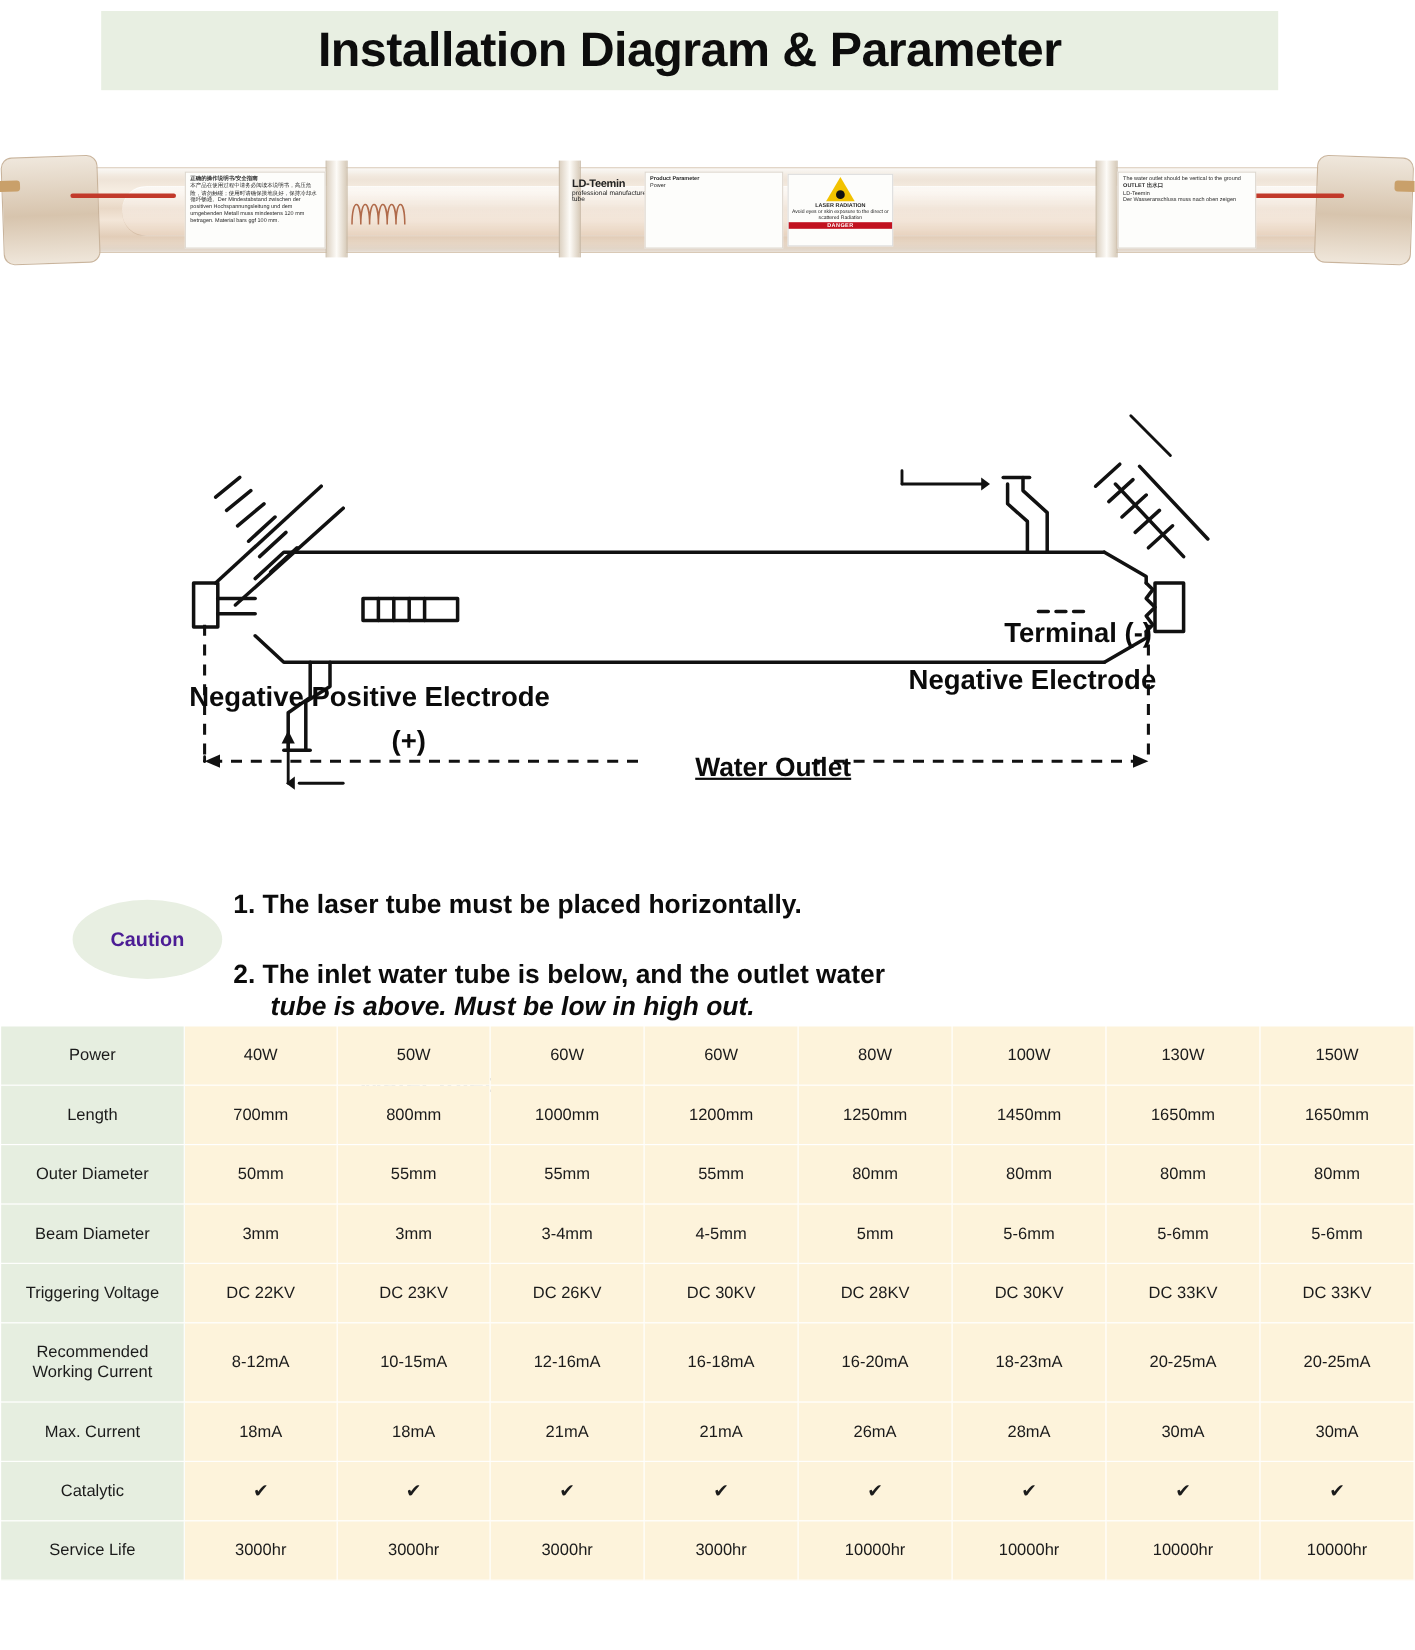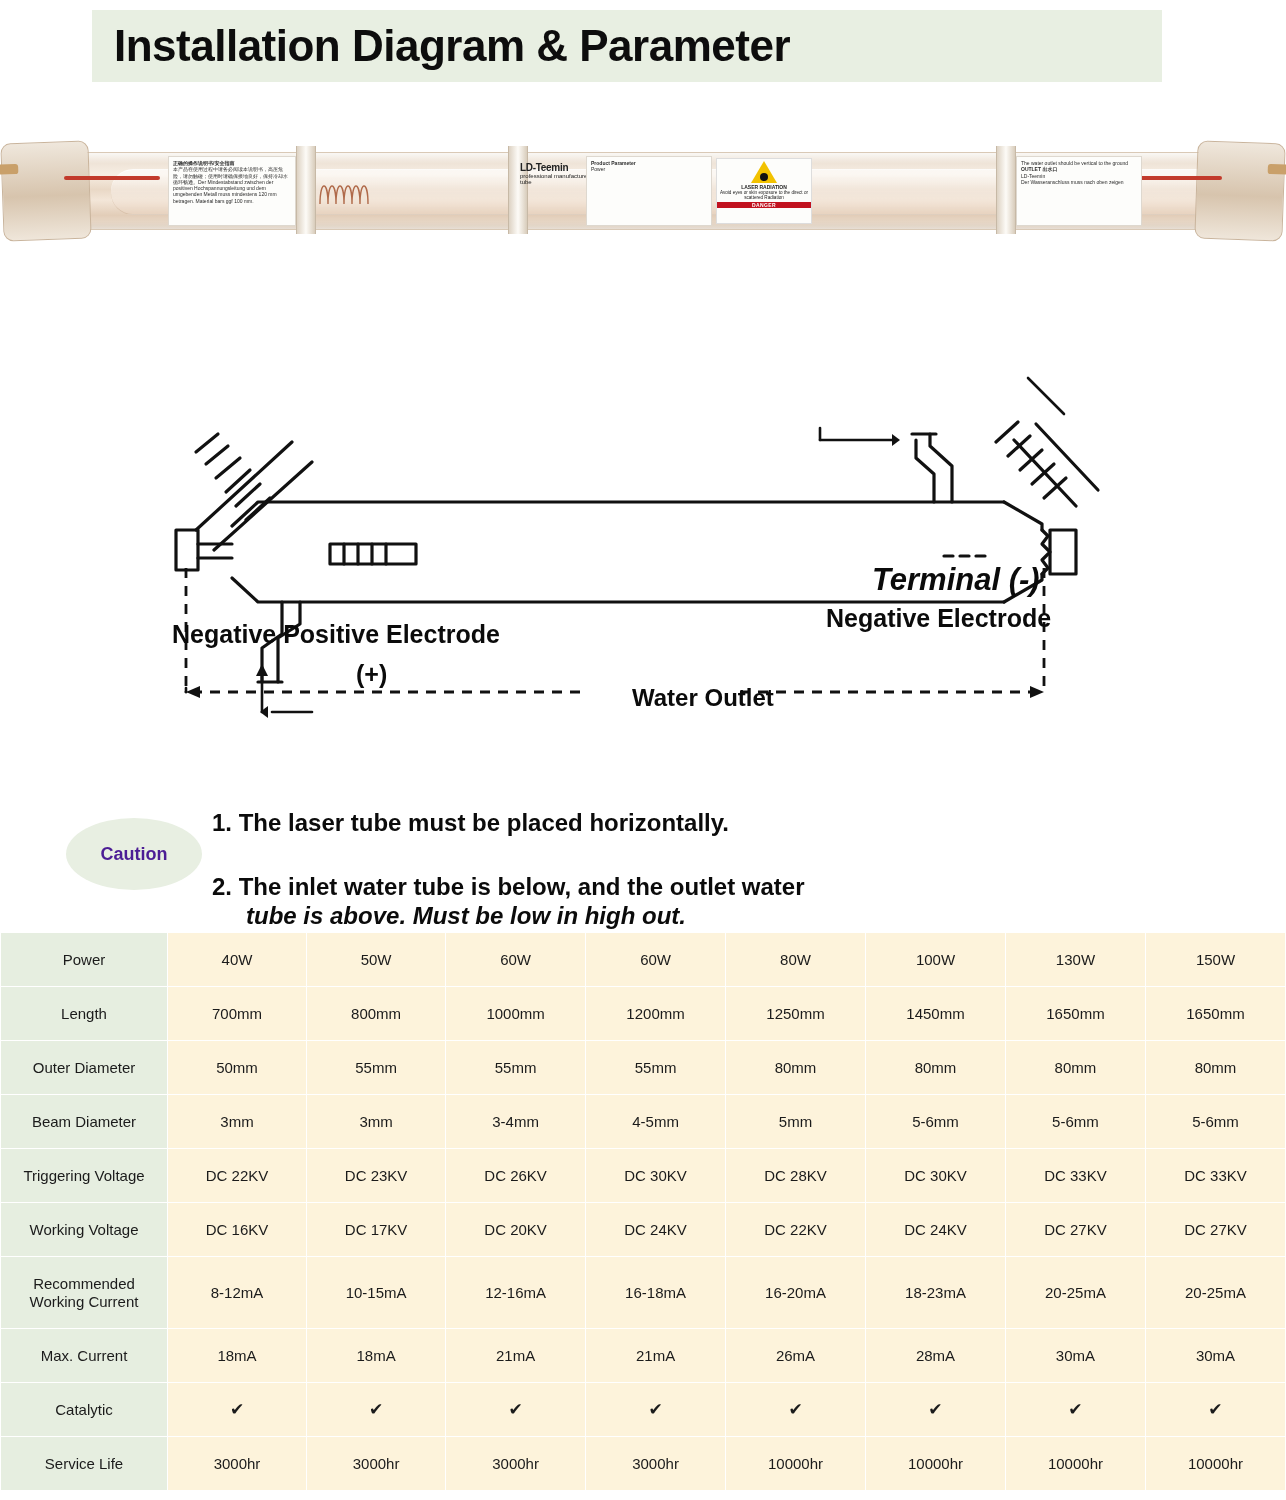--- a/index.html
+++ b/index.html
@@ -19,22 +19,22 @@
   
   .header-band {
     position: absolute;
     left: 92px;
     top: 10px;
     width: 1070px;
     height: 72px;
     background: #e8efe2;
     display: flex;
     align-items: center;
-    padding-left: 22px;
     box-sizing: border-box;
+    justify-content: center;
   }
   .header-title {
     font-size: 44px;
     font-weight: bold;
     letter-spacing: -0.5px;
     color: #0d0d0d;
     white-space: nowrap;
   }
 
   
@@ -188,23 +188,23 @@
   }
   .diagram svg { display:block; }
   .dlabel {
     position: absolute;
     font-weight: bold;
     color: #0b0b0b;
     white-space: nowrap;
   }
   #lbl-pos   { left: 172px; top: 352px; font-size: 25px; }
   #lbl-pos2  { left: 356px; top: 392px; font-size: 25px; }
-  #lbl-neg1  { left: 872px; top: 294px; font-size: 31px; font-style: italic; }
+  #lbl-neg1  { left: 913px; top: 294px; font-size: 25px; }
   #lbl-neg2  { left: 826px; top: 336px; font-size: 25px; }
-  #lbl-outlet{ left: 632px; top: 416px; font-size: 24px; }
+  #lbl-outlet{ left: 632px; top: 416px; font-size: 24px; text-decoration: underline; }
   #lbl-inlet { left: 326px; top: 704px; font-size: 24px; }
   #lbl-length{ left: 614px; top: 680px; font-size: 29px; }
 
   
   .caution-oval {
     position: absolute;
     left: 66px;
     top: 818px;
     width: 136px;
     height: 72px;
@@ -473,31 +473,20 @@
       <td class="rowhead">Triggering Voltage</td>
       <td class="val">DC 22KV</td>
       <td class="val">DC 23KV</td>
       <td class="val">DC 26KV</td>
       <td class="val">DC 30KV</td>
       <td class="val">DC 28KV</td>
       <td class="val">DC 30KV</td>
       <td class="val">DC 33KV</td>
       <td class="val">DC 33KV</td>
     </tr>
-    <tr>
-      <td class="rowhead">Working Voltage</td>
-      <td class="val">DC 16KV</td>
-      <td class="val">DC 17KV</td>
-      <td class="val">DC 20KV</td>
-      <td class="val">DC 24KV</td>
-      <td class="val">DC 22KV</td>
-      <td class="val">DC 24KV</td>
-      <td class="val">DC 27KV</td>
-      <td class="val">DC 27KV</td>
-    </tr>
     <tr class="tall">
       <td class="rowhead">Recommended Working Current</td>
       <td class="val">8-12mA</td>
       <td class="val">10-15mA</td>
       <td class="val">12-16mA</td>
       <td class="val">16-18mA</td>
       <td class="val">16-20mA</td>
       <td class="val">18-23mA</td>
       <td class="val">20-25mA</td>
       <td class="val">20-25mA</td>

